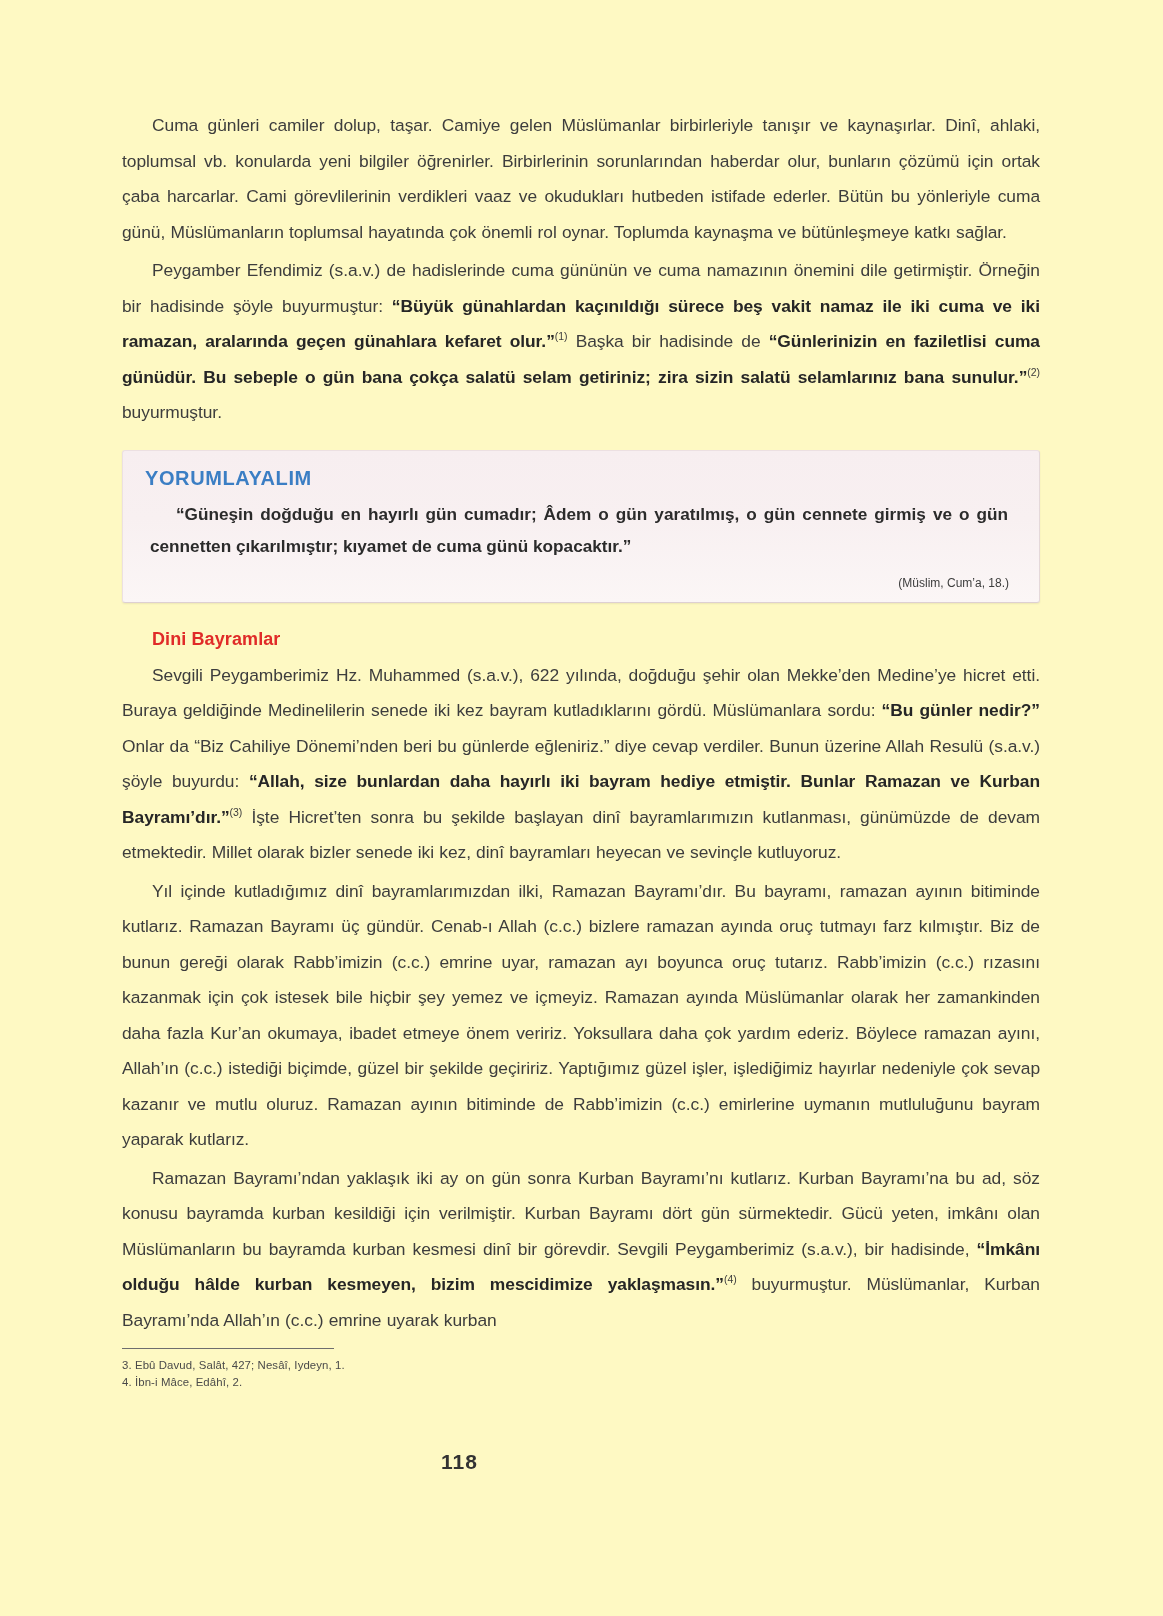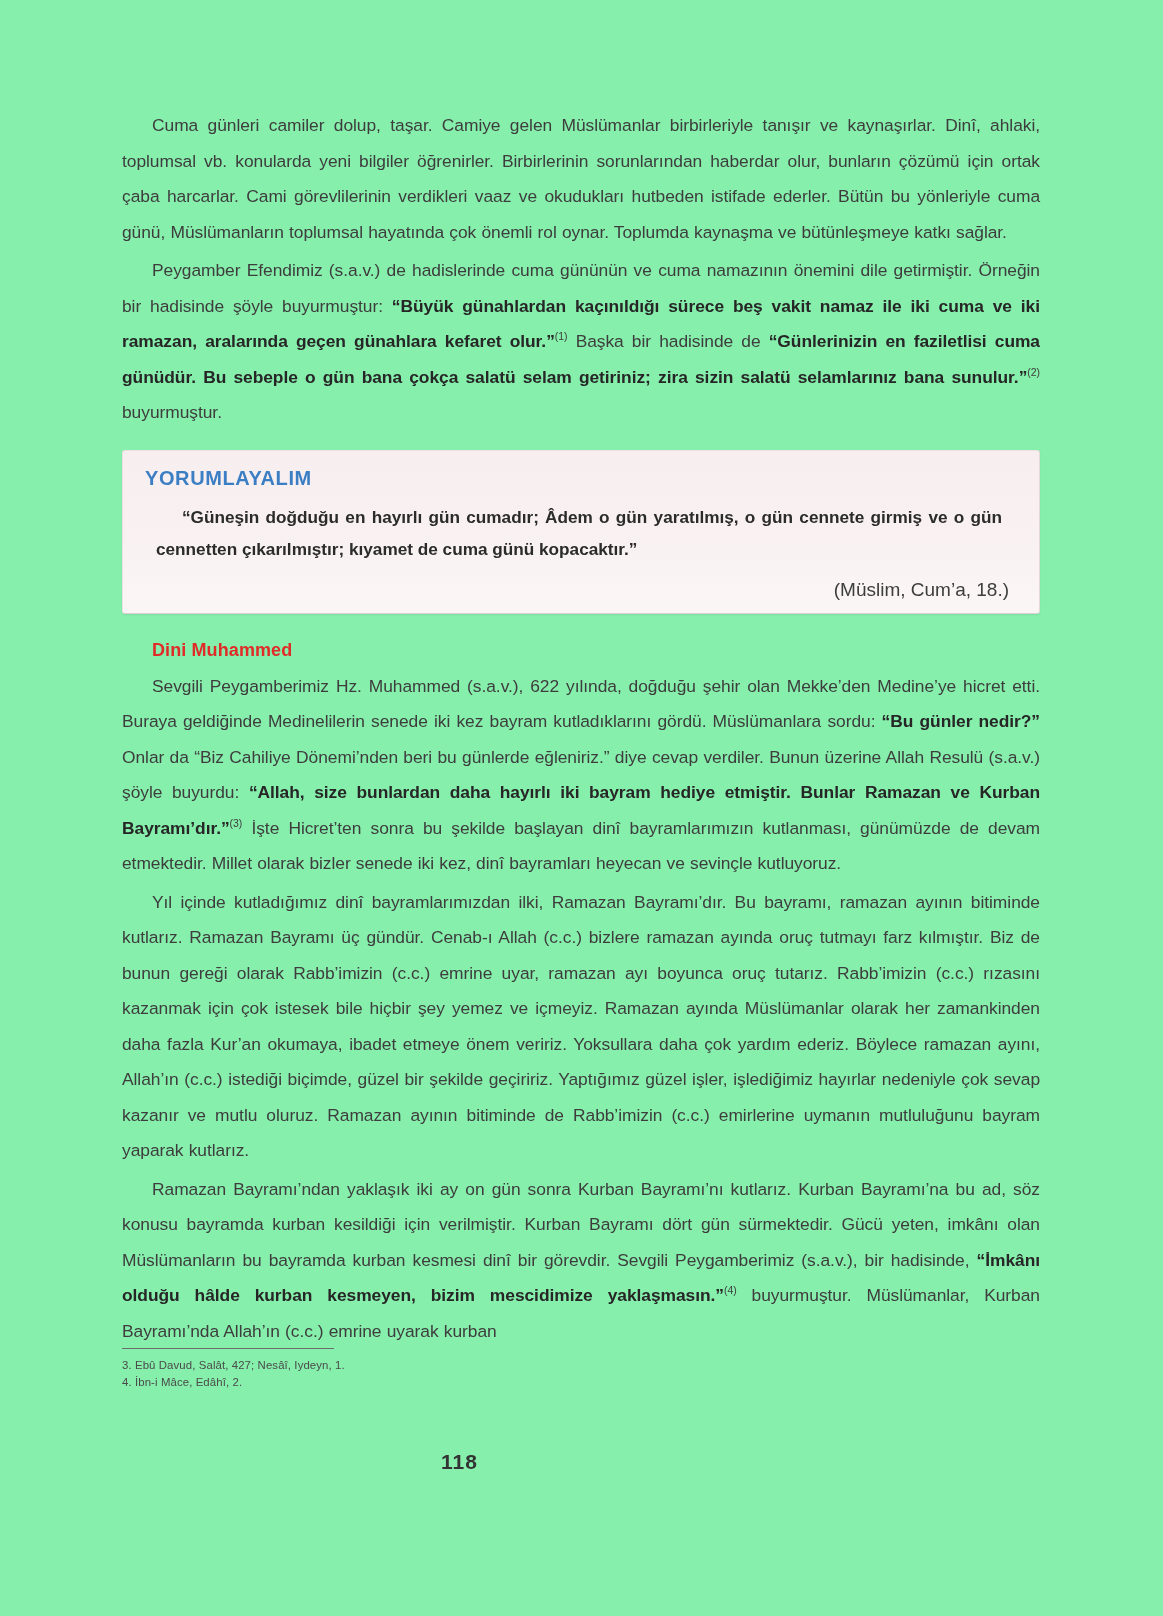--- a/index.html
+++ b/index.html
@@ -15,21 +15,21 @@
     color: #3a3a3a;
     position: relative;
     overflow: hidden;
   }
 
   .page {
     position: absolute;
     left: 0; top: 0;
     width: 1163px;
     height: 1616px;
-    background: #86efac;
+    background: #fef9c3;
   }
 
   .content {
     position: absolute;
     left: 122px;
     top: 108px;
     width: 918px;
   }
 
   p.para {
@@ -76,24 +76,24 @@
     letter-spacing: 0.6px;
     margin-bottom: 8px;
   }
   .interpret-quote {
     font-size: 17.2px;
     font-weight: bold;
     color: #2b2b2b;
     line-height: 32px;
     text-indent: 26px;
     text-align: justify;
-    margin: 11px;
+    margin: 5px;
   }
   .interpret-source {
-    font-size: 19px;
+    font-size: 12px;
     color: #3d3d3d;
     text-align: right;
     margin-top: 14px;
     margin-right: 4px;
   }
 
   
   h2.section-heading {
     font-size: 18px;
     font-weight: bold;
@@ -144,21 +144,21 @@
     <p class="para">Cuma günleri camiler dolup, taşar. Camiye gelen Müslümanlar birbirleriyle tanışır ve kaynaşırlar. Dinî, ahlaki, toplumsal vb. konularda yeni bilgiler öğrenirler. Birbirlerinin sorunlarından haberdar olur, bunların çözümü için ortak çaba harcarlar. Cami görevlilerinin verdikleri vaaz ve okudukları hutbeden istifade ederler. Bütün bu yönleriyle cuma günü, Müslümanların toplumsal hayatında çok önemli rol oynar. Toplumda kaynaşma ve bütünleşmeye katkı sağlar.</p>
 
     <p class="para"><span>Peygamber Efendimiz (s.a.v.) de hadislerinde cuma gününün ve cuma namazının önemini dile getirmiştir. Örneğin bir hadisinde şöyle buyurmuştur: </span><b>“Büyük günahlardan kaçınıldığı sürece beş vakit namaz ile iki cuma ve iki ramazan, aralarında geçen günahlara kefaret olur.”</b><sup>(1)</sup><span> Başka bir hadisinde de </span><b>“Günlerinizin en faziletlisi cuma günüdür. Bu sebeple o gün bana çokça salatü selam getiriniz; zira sizin salatü selamlarınız bana sunulur.”</b><sup>(2)</sup><span> buyurmuştur.</span></p>
 
     <div class="interpret-box">
       <div class="interpret-title">YORUMLAYALIM</div>
       <p class="interpret-quote">“Güneşin doğduğu en hayırlı gün cumadır; Âdem o gün yaratılmış, o gün cennete girmiş ve o gün cennetten çıkarılmıştır; kıyamet de cuma günü kopacaktır.”</p>
       <div class="interpret-source">(Müslim, Cum’a, 18.)</div>
     </div>
 
-    <h2 class="section-heading">Dini Muhammed</h2>
+    <h2 class="section-heading">Dini Bayramlar</h2>
 
     <p class="para"><span>Sevgili Peygamberimiz Hz. Muhammed (s.a.v.), 622 yılında, doğduğu şehir olan Mekke’den Medine’ye hicret etti. Buraya geldiğinde Medinelilerin senede iki kez bayram kutladıklarını gördü. Müslümanlara sordu: </span><b>“Bu günler nedir?”</b><span> Onlar da “Biz Cahiliye Dönemi’nden beri bu günlerde eğleniriz.” diye cevap verdiler. Bunun üzerine Allah Resulü (s.a.v.) şöyle buyurdu: </span><b>“Allah, size bunlardan daha hayırlı iki bayram hediye etmiştir. Bunlar Ramazan ve Kurban Bayramı’dır.”</b><sup>(3)</sup><span> İşte Hicret’ten sonra bu şekilde başlayan dinî bayramlarımızın kutlanması, günümüzde de devam etmektedir. Millet olarak bizler senede iki kez, dinî bayramları heyecan ve sevinçle kutluyoruz.</span></p>
 
     <p class="para">Yıl içinde kutladığımız dinî bayramlarımızdan ilki, Ramazan Bayramı’dır. Bu bayramı, ramazan ayının bitiminde kutlarız. Ramazan Bayramı üç gündür. Cenab-ı Allah (c.c.) bizlere ramazan ayında oruç tutmayı farz kılmıştır. Biz de bunun gereği olarak Rabb’imizin (c.c.) emrine uyar, ramazan ayı boyunca oruç tutarız. Rabb’imizin (c.c.) rızasını kazanmak için çok istesek bile hiçbir şey yemez ve içmeyiz. Ramazan ayında Müslümanlar olarak her zamankinden daha fazla Kur’an okumaya, ibadet etmeye önem veririz. Yoksullara daha çok yardım ederiz. Böylece ramazan ayını, Allah’ın (c.c.) istediği biçimde, güzel bir şekilde geçiririz. Yaptığımız güzel işler, işlediğimiz hayırlar nedeniyle çok sevap kazanır ve mutlu oluruz. Ramazan ayının bitiminde de Rabb’imizin (c.c.) emirlerine uymanın mutluluğunu bayram yaparak kutlarız.</p>
 
     <p class="para"><span>Ramazan Bayramı’ndan yaklaşık iki ay on gün sonra Kurban Bayramı’nı kutlarız. Kurban Bayramı’na bu ad, söz konusu bayramda kurban kesildiği için verilmiştir. Kurban Bayramı dört gün sürmektedir. Gücü yeten, imkânı olan Müslümanların bu bayramda kurban kesmesi dinî bir görevdir. Sevgili Peygamberimiz (s.a.v.), bir hadisinde, </span><b>“İmkânı olduğu hâlde kurban kesmeyen, bizim mescidimize yaklaşmasın.”</b><sup>(4)</sup><span> buyurmuştur. Müslümanlar, Kurban Bayramı’nda Allah’ın (c.c.) emrine uyarak kurban</span></p>
 
   </div>
 
   <div class="footnotes">

